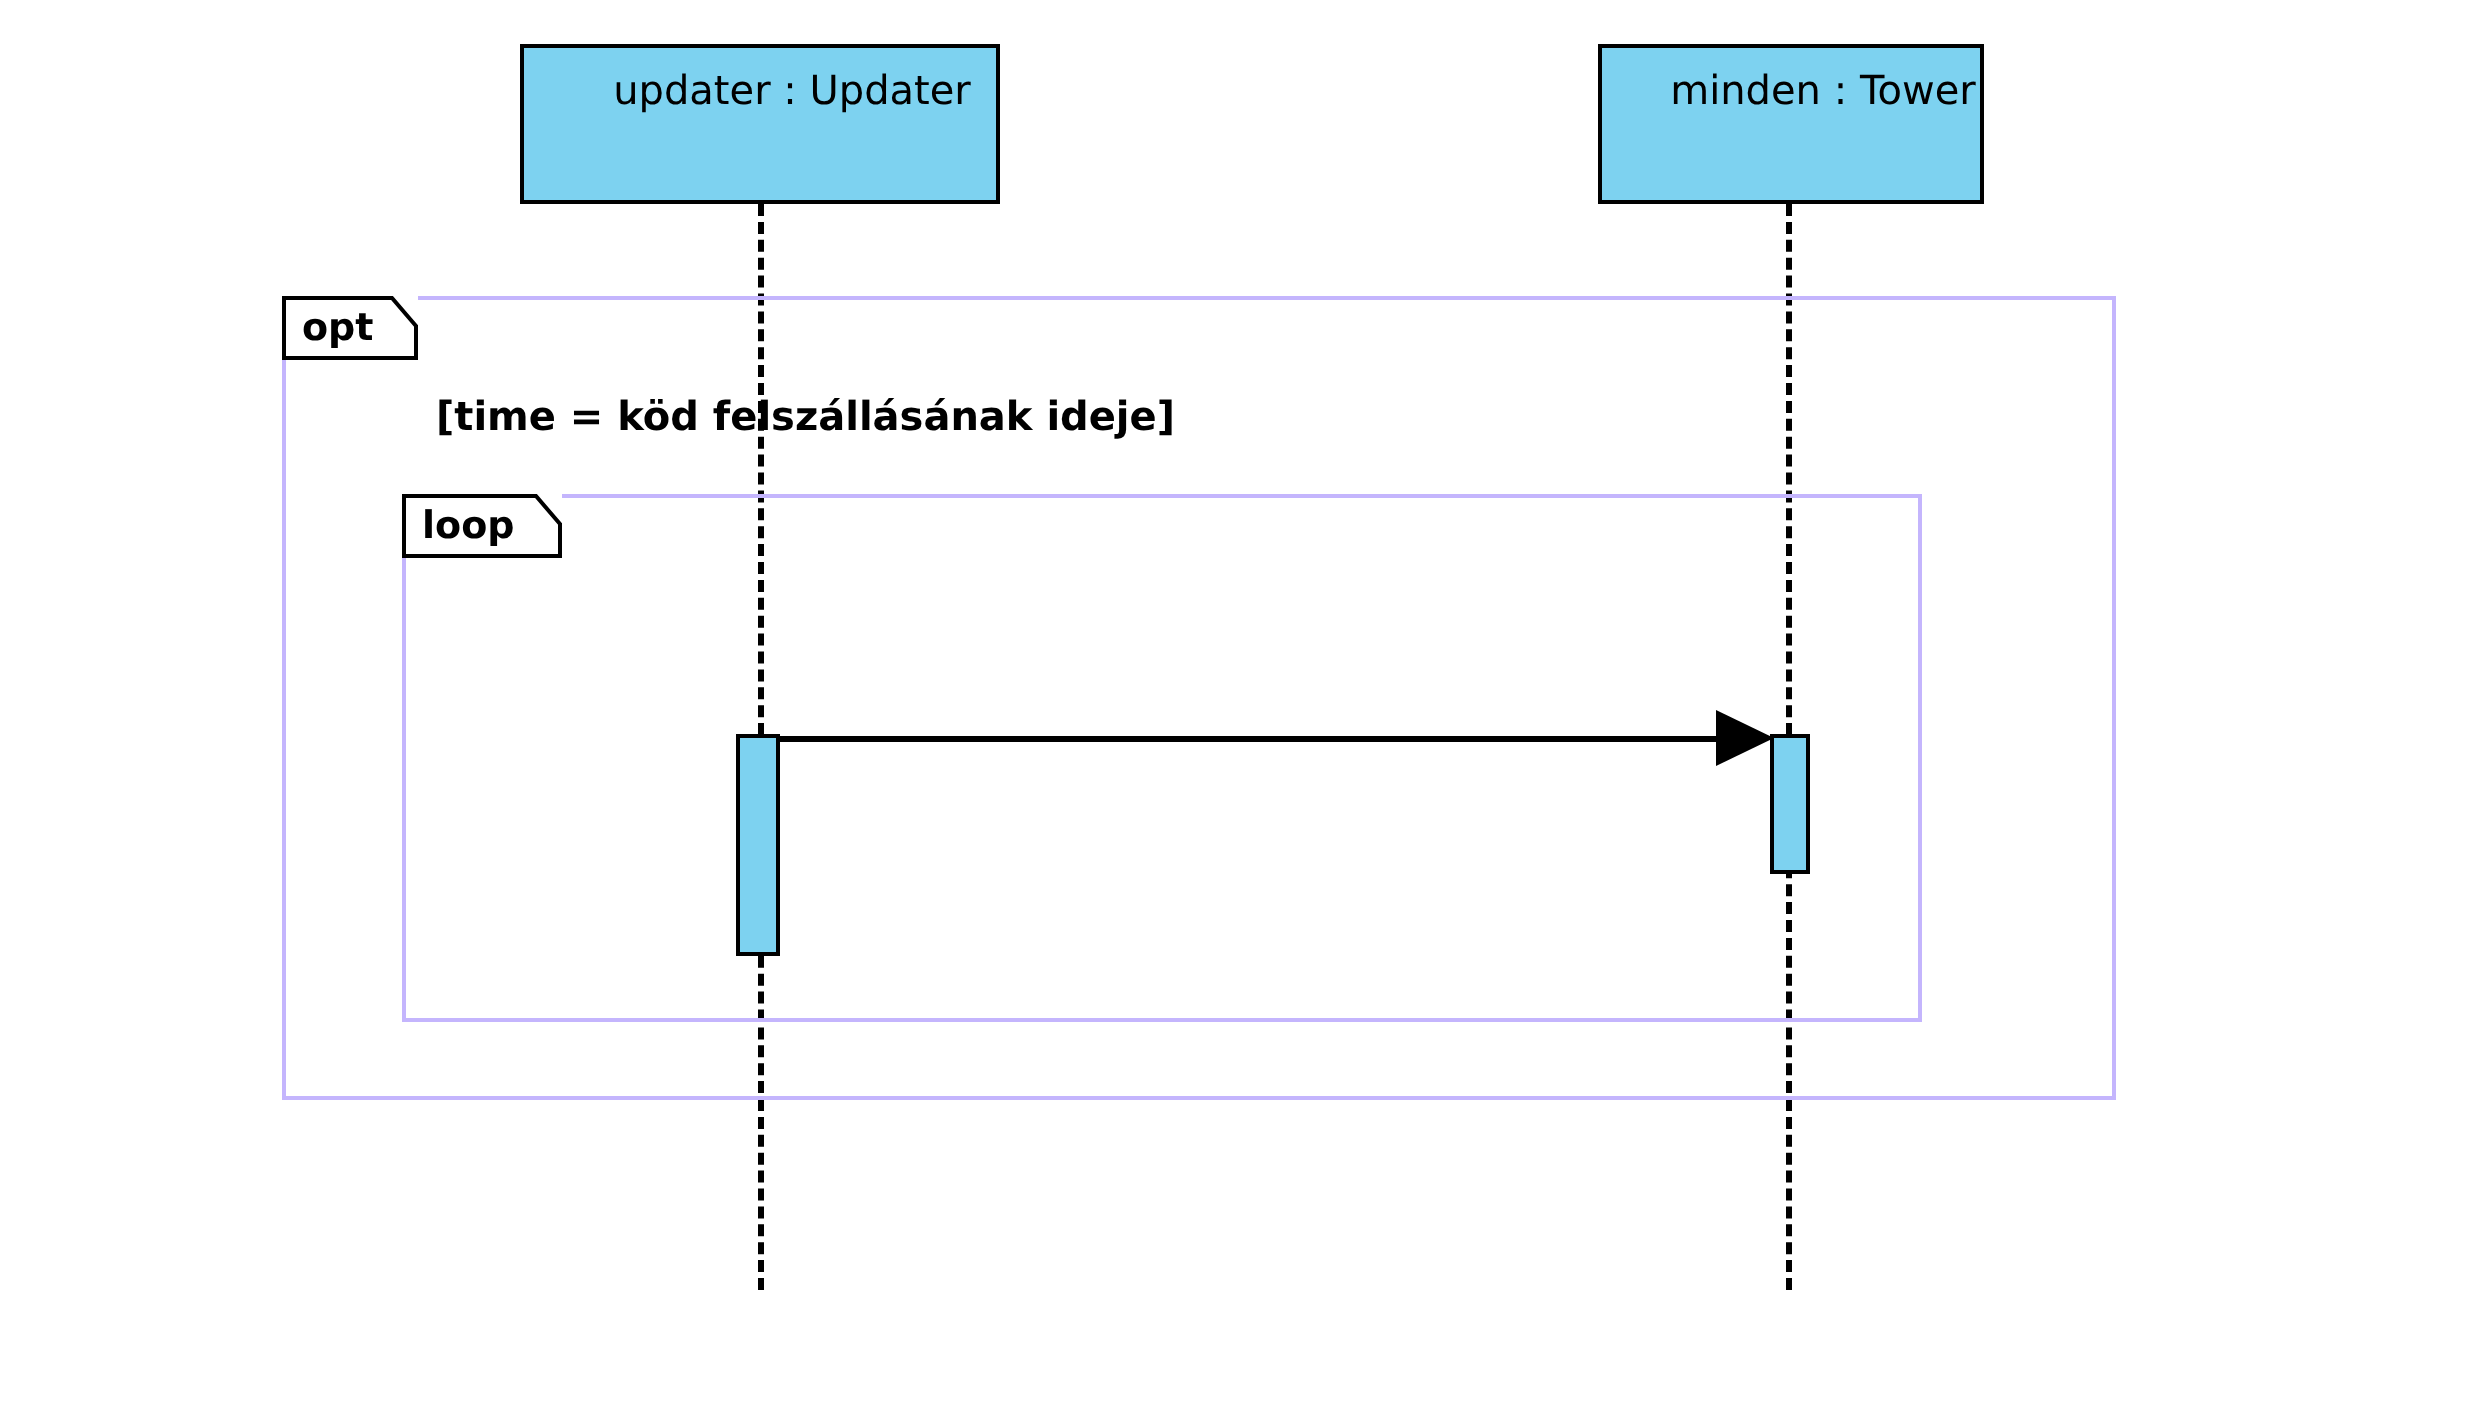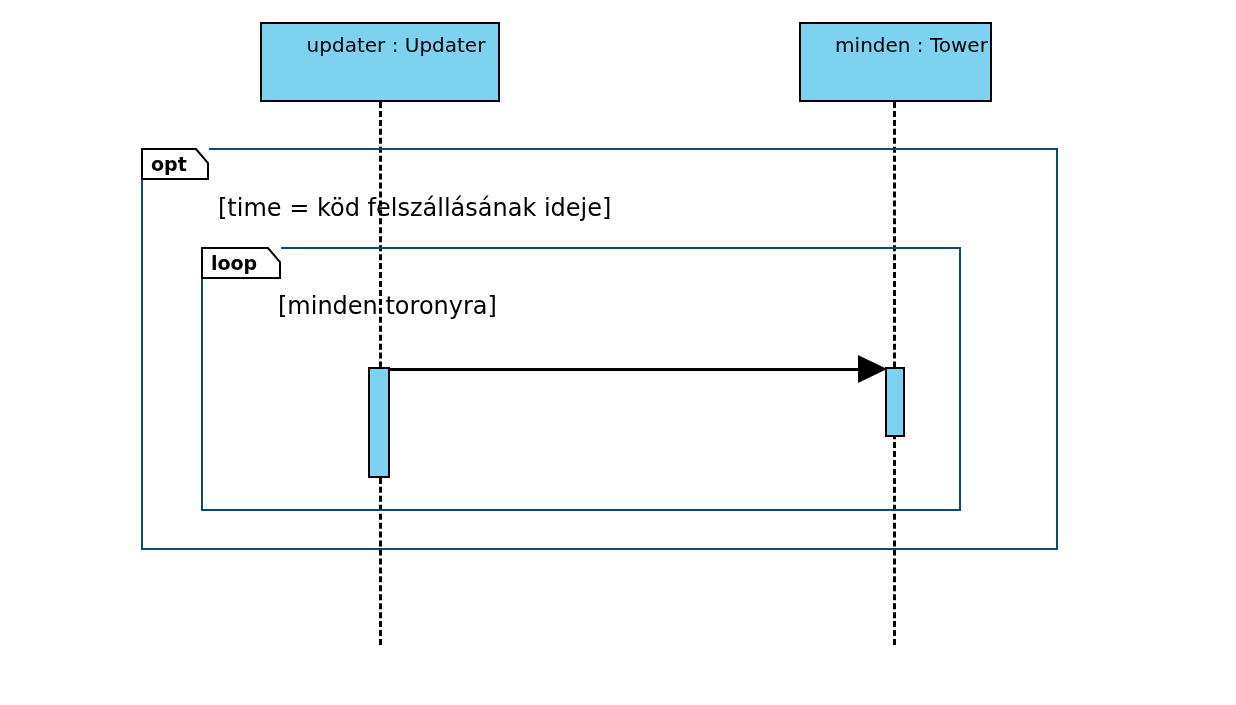--- a/index.html
+++ b/index.html
@@ -43,21 +43,21 @@
   .lifeline-stem {
     position: absolute;
     width: 0;
     border-left: 3px dashed #000000;
   }
 
   
   .fragment {
     position: absolute;
     box-sizing: border-box;
-    border: 2px solid #0c4a6e;
+    border: 2px solid #c4b5fd;
     background: transparent;
   }
   .fragment-tab {
     position: absolute;
     box-sizing: border-box;
     background: #ffffff;
     border: 2px solid #000000;
     border-top: none;
     border-left: none;
     display: flex;
@@ -74,24 +74,25 @@
     font-weight: bold;
     color: #000000;
     white-space: nowrap;
     position: relative;
     z-index: 3;
   }
 
   
   .guard {
     position: absolute;
-    font-size: 24px;
+    font-size: 20px;
     line-height: 24px;
     color: #000000;
     white-space: nowrap;
+    font-weight: bold;
   }
 
   
   .activation {
     position: absolute;
     box-sizing: border-box;
     background: #7DD2F0;
     border: 2px solid #000000;
   }
 
@@ -142,21 +143,20 @@
 
   <div class="fragment" style="left:201px; top:247px; width:760px; height:264px;">
     <div class="fragment-tab" style="left:-2px; top:-2px; width:80px; height:32px; border:none;">
       <svg class="fragment-tab-clip" width="80" height="32">
         <path d="M1,1 L67,1 L79,15 L79,31 L1,31 Z" fill="#ffffff" stroke="#000000" stroke-width="2"></path>
       </svg>
       <span class="fragment-tab-label" style="margin-left:2px;">loop</span>
     </div>
   </div>
 
-  <div class="guard" style="left:278px; top:294px;">[minden toronyra]</div>
 
 
   <div class="message-line" style="left:390px; top:368px; width:472px;"></div>
 
   <svg class="message-arrowhead" style="left:858px; top:353px;" width="30" height="32">
     <path d="M0,2 L29,16 L0,30 Z" fill="#000000"></path>
   </svg>
 
   <div class="activation" style="left:368px; top:367px; width:22px; height:111px;"></div>
 

